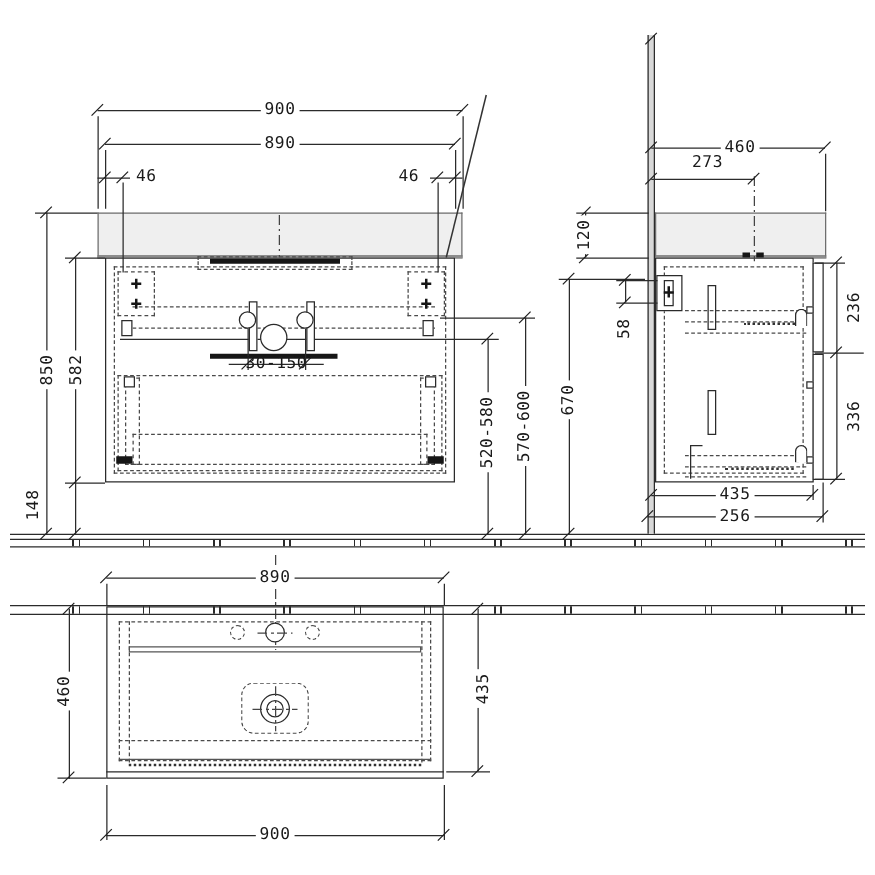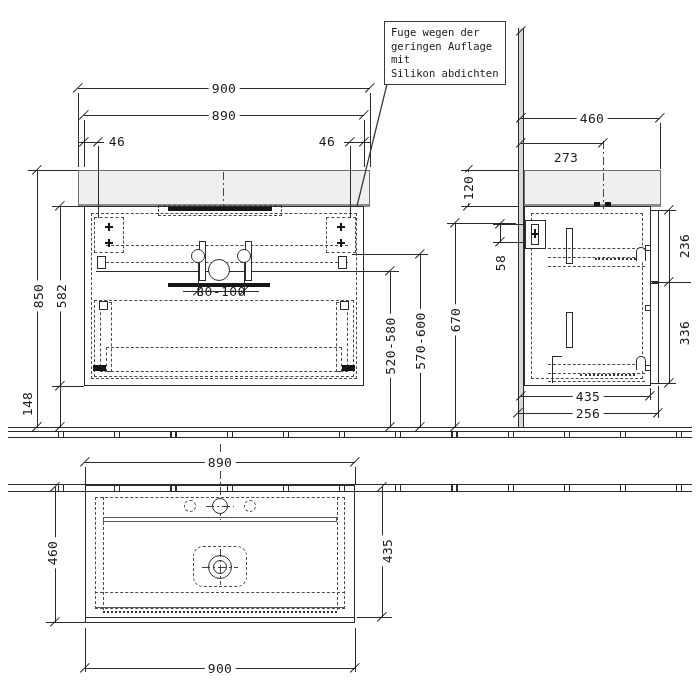--- a/index.html
+++ b/index.html
@@ -130,21 +130,21 @@
     <div class="tick" style="left:198px;top:291px"></div>
       <div class="tick" style="left:244px;top:291px"></div>
 
     <div class="dim" style="left:224px;top:88px">900</div>
     <div class="dim" style="left:224px;top:115px">890</div>
     <div class="dim nobg" style="left:117px;top:141px">46</div>
     <div class="dim nobg" style="left:327px;top:141px">46</div>
     <div class="dim v" style="left:38px;top:296px">850</div>
     <div class="dim v" style="left:61px;top:296px">582</div>
     <div class="dim v nobg" style="left:27px;top:404px">148</div>
-    <div class="dim nobg" style="left:221px;top:291px">80-100</div>
+    <div class="dim nobg" style="left:221px;top:291px">30-150</div>
     <div class="dim v" style="left:390px;top:346px">520-580</div>
     <div class="dim v" style="left:420px;top:341px">570-600</div>
   </div>
 
   <div>
     <div class="wall" style="left:518px;top:28px;width:6px;height:399px"></div>
     <div class="tick" style="left:521px;top:31px"></div>
     <div class="basin" style="left:524px;top:170px;width:137px;height:37px"></div>
     <div class="box" style="left:524px;top:206px;width:127px;height:180px"></div>
     <div class="dbox" style="left:531px;top:213px;width:112px;height:166px"></div>
@@ -210,21 +210,21 @@
       <div class="tick" style="left:455px;top:427px"></div>
     <div class="tick" style="left:669px;top:210px"></div>
       <div class="tick" style="left:669px;top:282px"></div>
       <div class="tick" style="left:669px;top:383px"></div>
     <div class="tick" style="left:521px;top:396px"></div>
       <div class="tick" style="left:650px;top:396px"></div>
     <div class="tick" style="left:518px;top:413px"></div>
       <div class="tick" style="left:658px;top:413px"></div>
 
     <div class="dim" style="left:592px;top:118px">460</div>
-    <div class="dim" style="left:566px;top:157px">273</div>
+    <div class="dim" style="left:566px;top:130px">273</div>
     <div class="dim v" style="left:468px;top:188px">120</div>
     <div class="dim v nobg" style="left:500px;top:263px">58</div>
     <div class="dim v" style="left:455px;top:320px">670</div>
     <div class="dim v nobg" style="left:684px;top:246px">236</div>
     <div class="dim v nobg" style="left:684px;top:333px">336</div>
     <div class="dim" style="left:588px;top:396px">435</div>
     <div class="dim" style="left:588px;top:413px">256</div>
   </div>
 
   <div>
@@ -268,19 +268,14 @@
       <div class="tick" style="left:382px;top:617px"></div>
     <div class="tick" style="left:85px;top:668px"></div>
       <div class="tick" style="left:355px;top:668px"></div>
 
     <div class="dim" style="left:220px;top:462px">890</div>
     <div class="dim v" style="left:52px;top:553px">460</div>
     <div class="dim v" style="left:387px;top:551px">435</div>
     <div class="dim" style="left:220px;top:668px">900</div>
   </div>
 
-  <div class="ann" style="left:384px;top:21px;width:108px">
-    <div>Fuge wegen der</div>
-    <div>geringen Auflage mit</div>
-    <div>Silikon abdichten</div>
-  </div>
 
 </div>
 
 </body></html>

